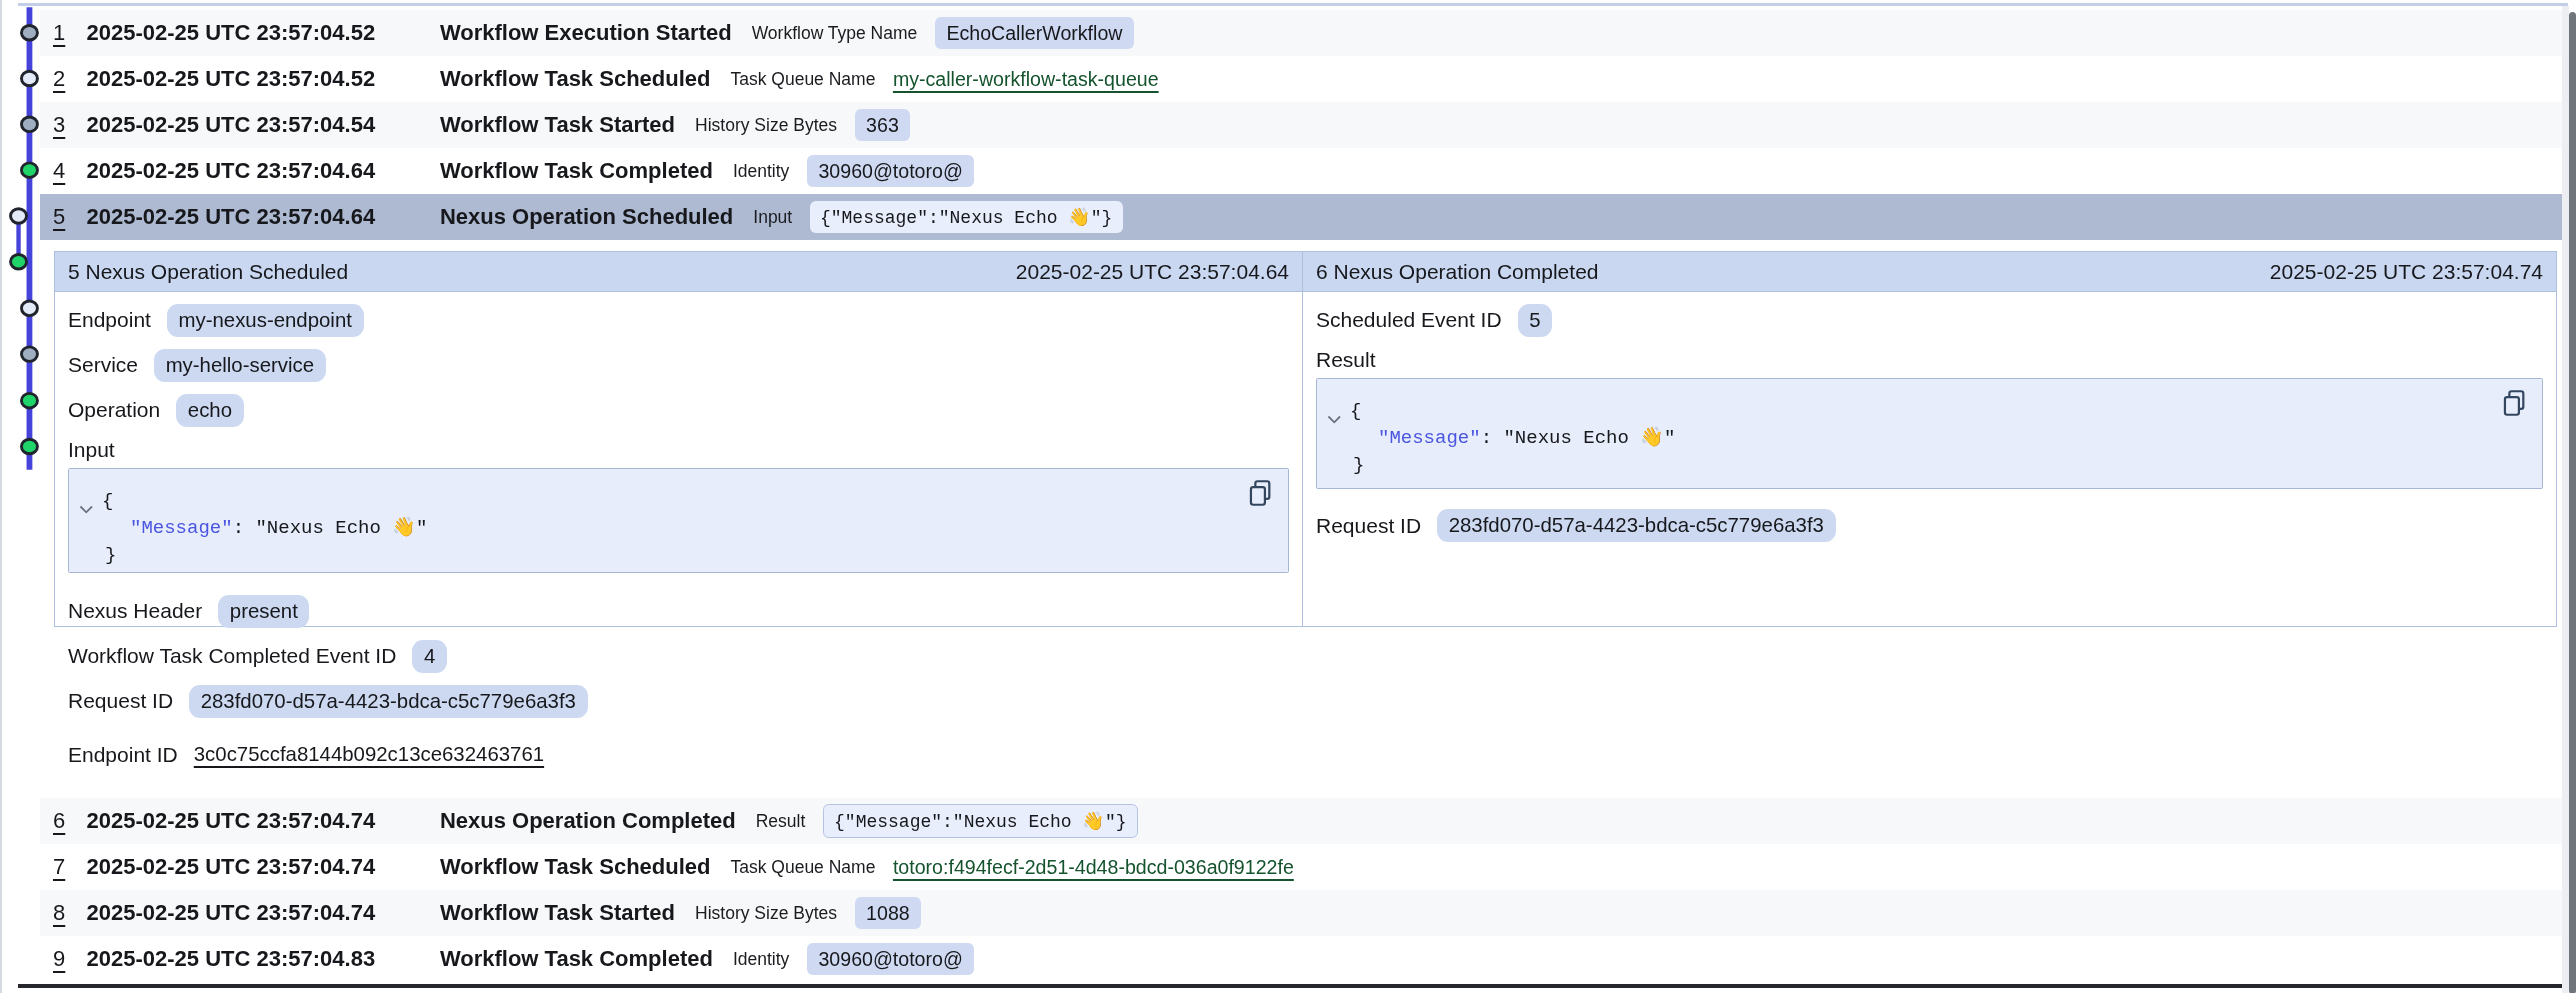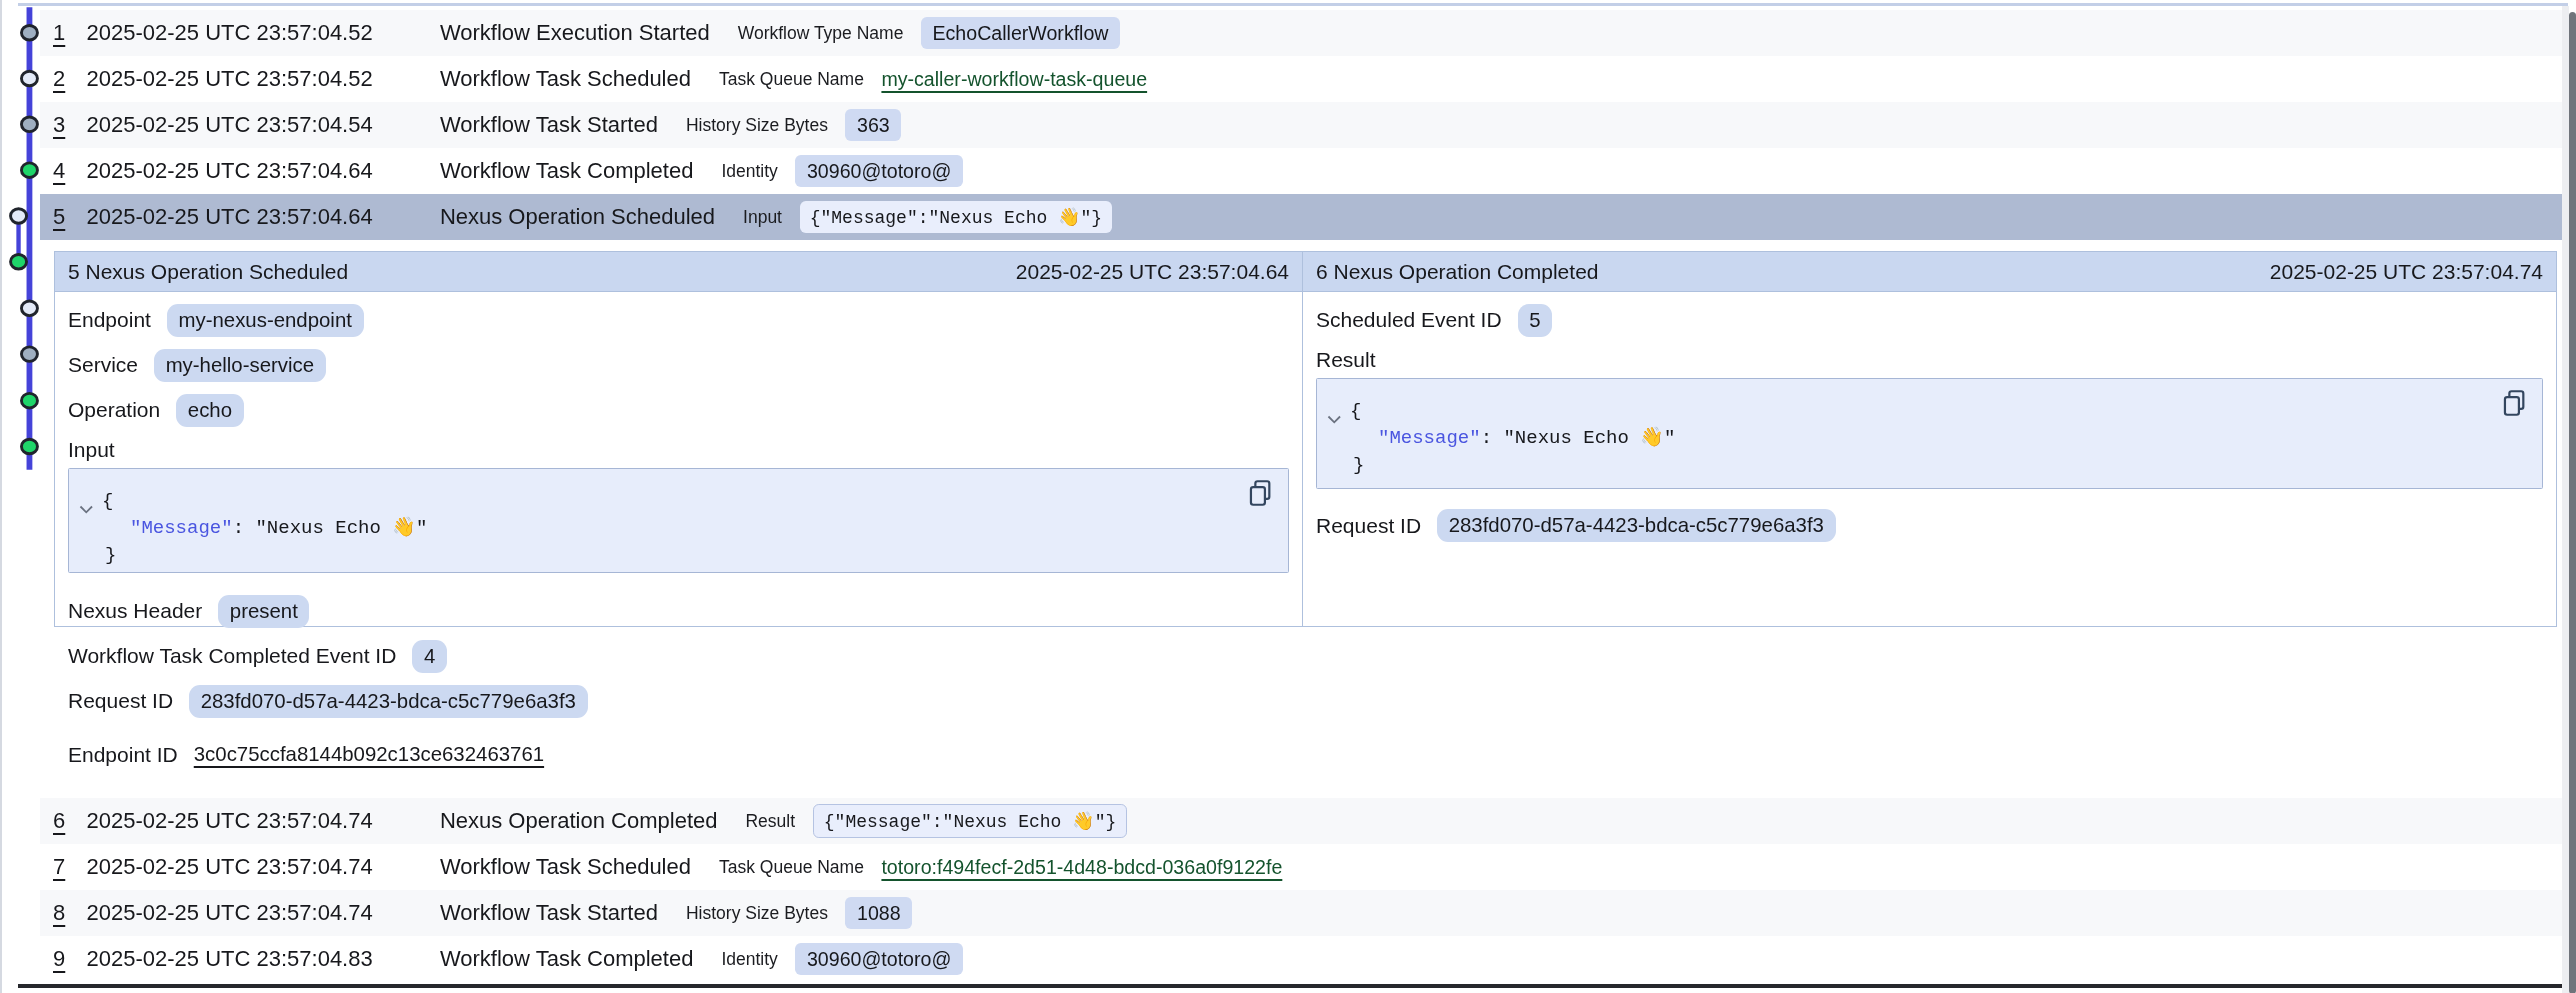--- a/index.html
+++ b/index.html
@@ -17,22 +17,22 @@
   .timeline{position:absolute;left:0;top:0;}
   
   .rows{position:absolute;left:40px;width:2528px;}
   .rows-top{top:10.2px;}
   .rows-bottom{top:798px;}
   .event-row{height:46px;display:flex;align-items:center;padding-left:13px;font-size:22px;box-sizing:border-box;}
   .row-alt{background:#f7f8fa;}
   .row-white{background:#ffffff;}
   .row-selected{background:#aebad2;}
   .eid{width:19px;margin-right:14.5px;color:#17181c;text-decoration:underline;text-decoration-thickness:1.5px;text-underline-offset:5.1px;cursor:pointer;}
-  .ets{width:333px;margin-right:20.4px;white-space:nowrap;}
-  .ename{font-weight:normal;margin-right:28px;white-space:nowrap;}
+  .ets{width:333px;margin-right:20.4px;white-space:nowrap;font-weight:bold;}
+  .ename{font-weight:bold;margin-right:20px;white-space:nowrap;}
   .elabel{font-size:17.5px;margin-right:17.5px;white-space:nowrap;color:#1b1c20;}
   .ebadge{background:#cfdaf2;border-radius:5.8px;padding:4.4px 11.6px;font-size:19.6px;white-space:nowrap;}
   .ebadge-mono{background:#e9eefc;border-radius:5.8px;padding:5.1px 10.2px;font-size:18px;font-family:"Liberation Mono",monospace;white-space:nowrap;}
   .ebadge-bordered{border:1.5px solid #b5c3e2;}
   .elink{font-size:19.6px;text-decoration:underline;text-decoration-thickness:1.5px;text-underline-offset:5.1px;white-space:nowrap;cursor:pointer;color:#14532d;}
   
   .panels{position:absolute;left:54px;top:251px;width:2503px;height:376px;border:1.5px solid #aec0dd;box-sizing:border-box;display:flex;background:#ffffff;}
   .card{box-sizing:border-box;display:flex;flex-direction:column;}
   .card-left{width:1247px;}
   .card-right{flex:1;border-left:1.5px solid #aec0dd;}

